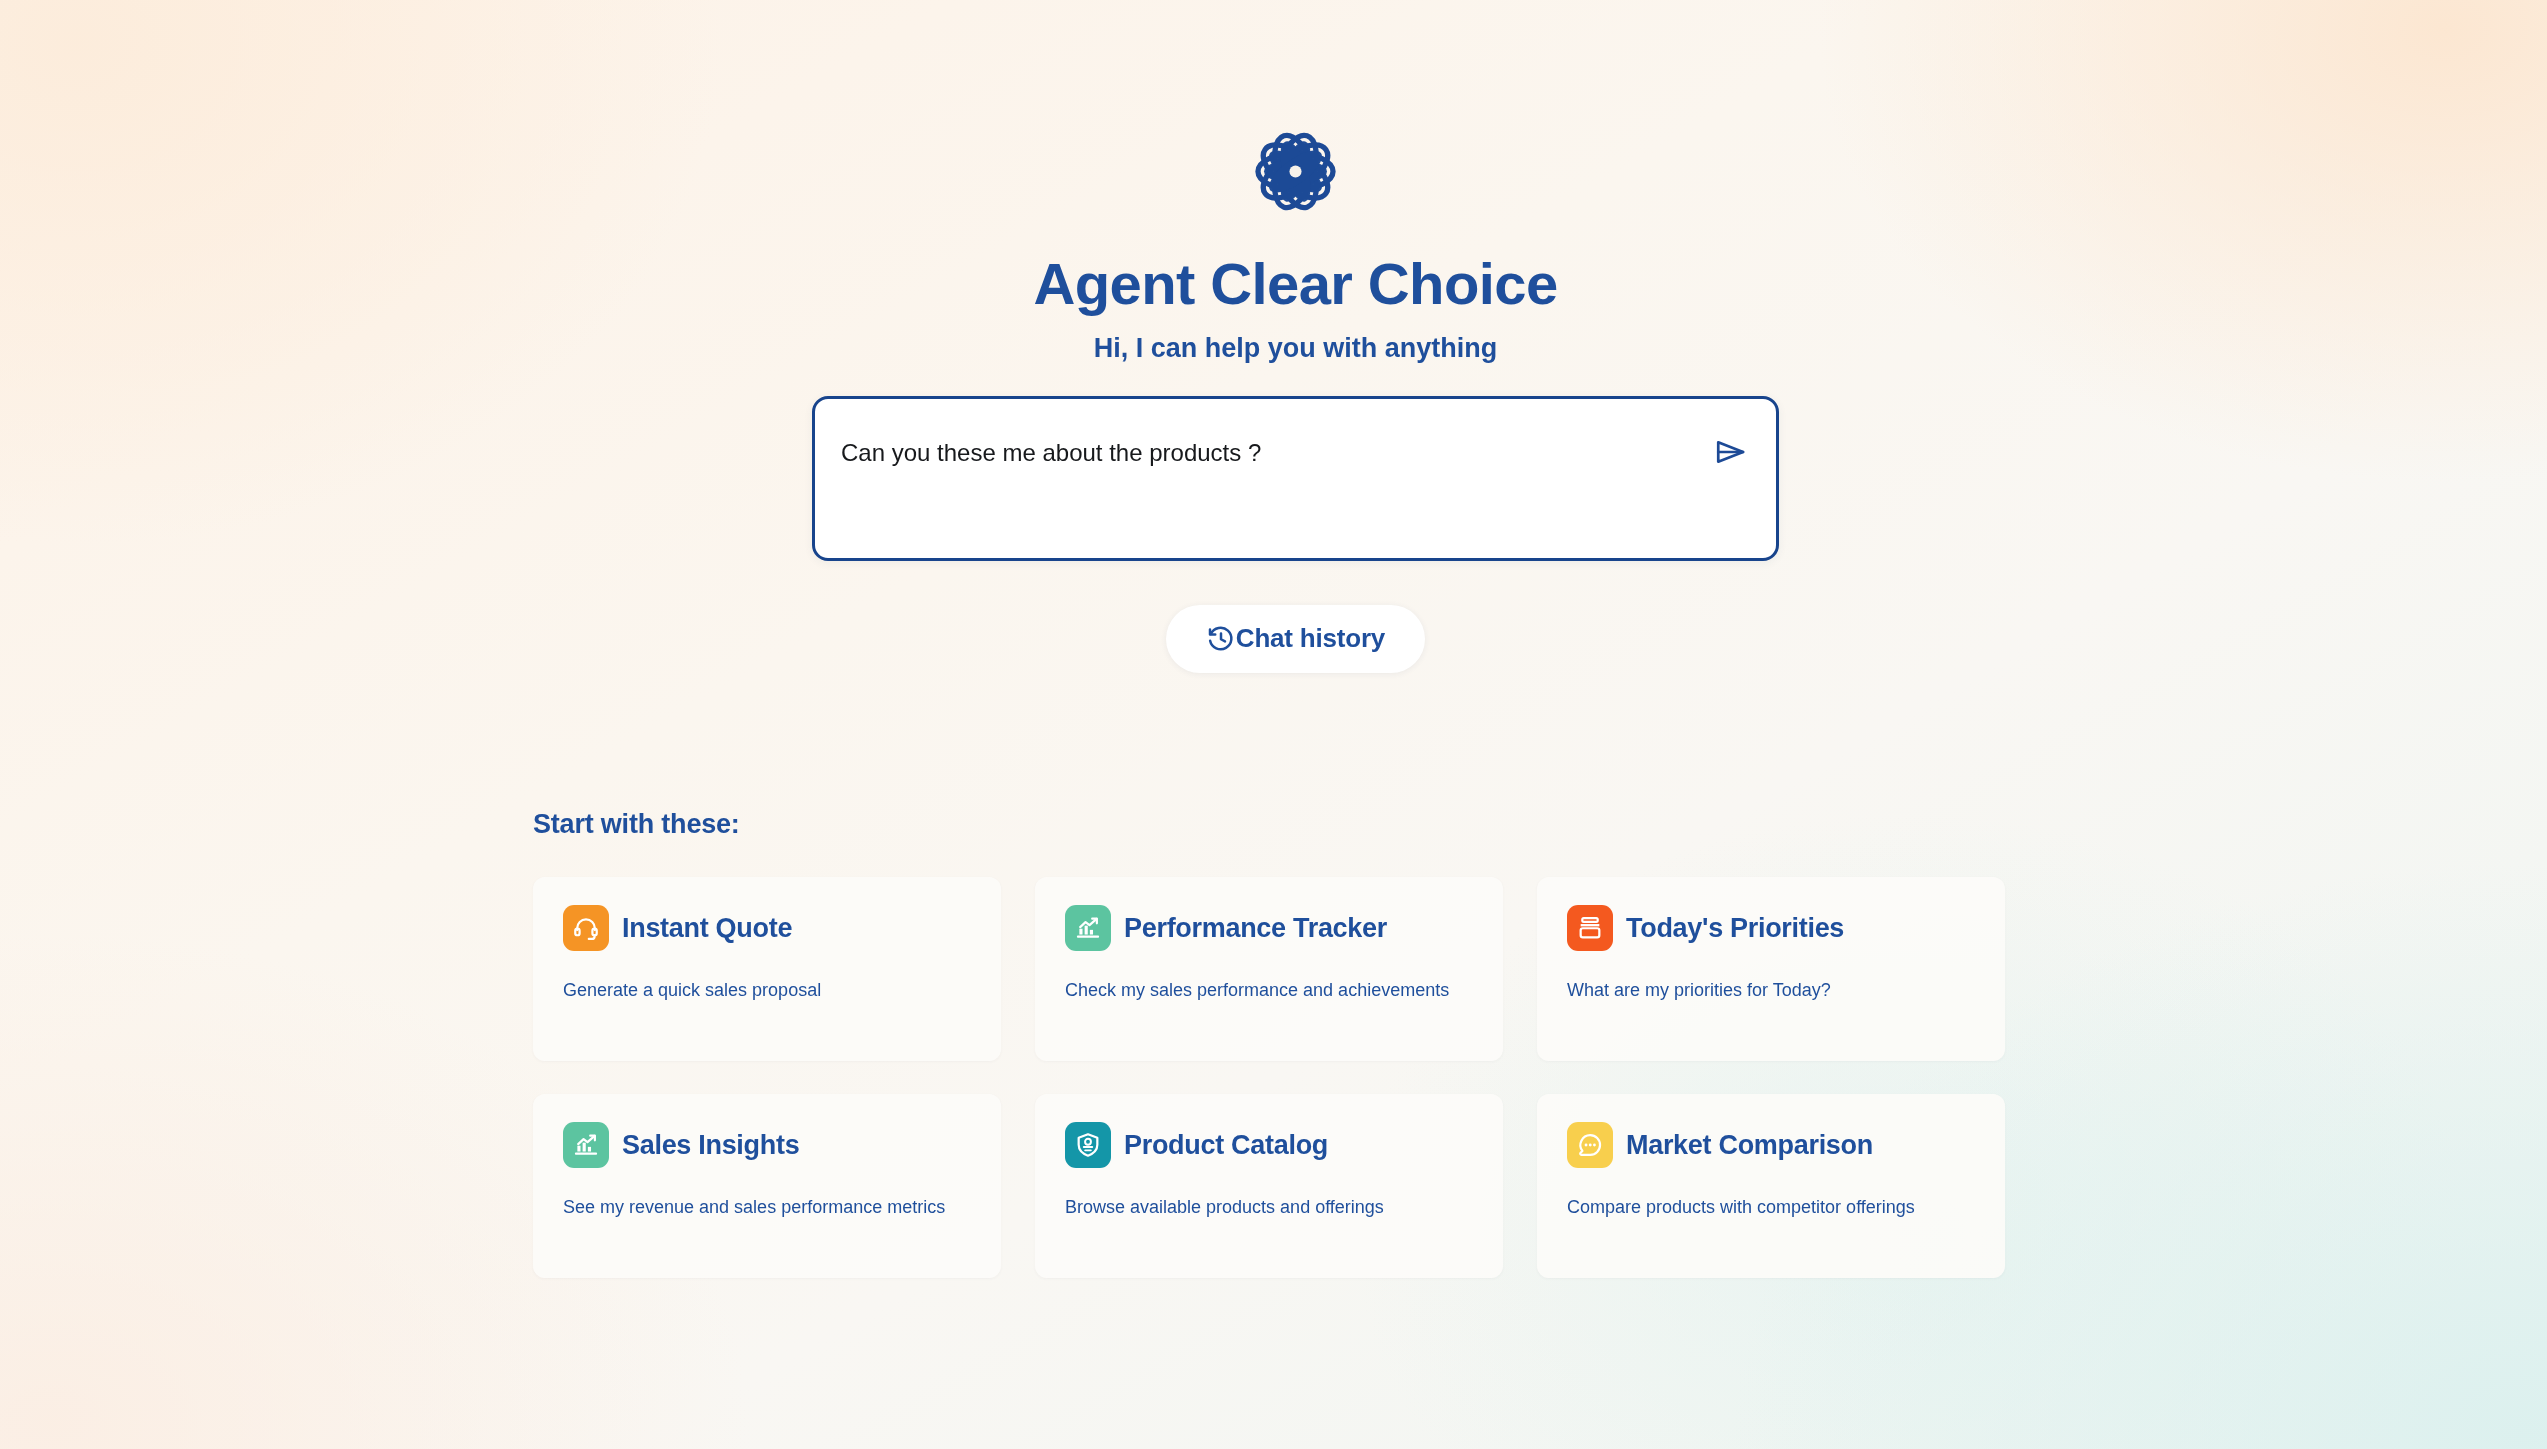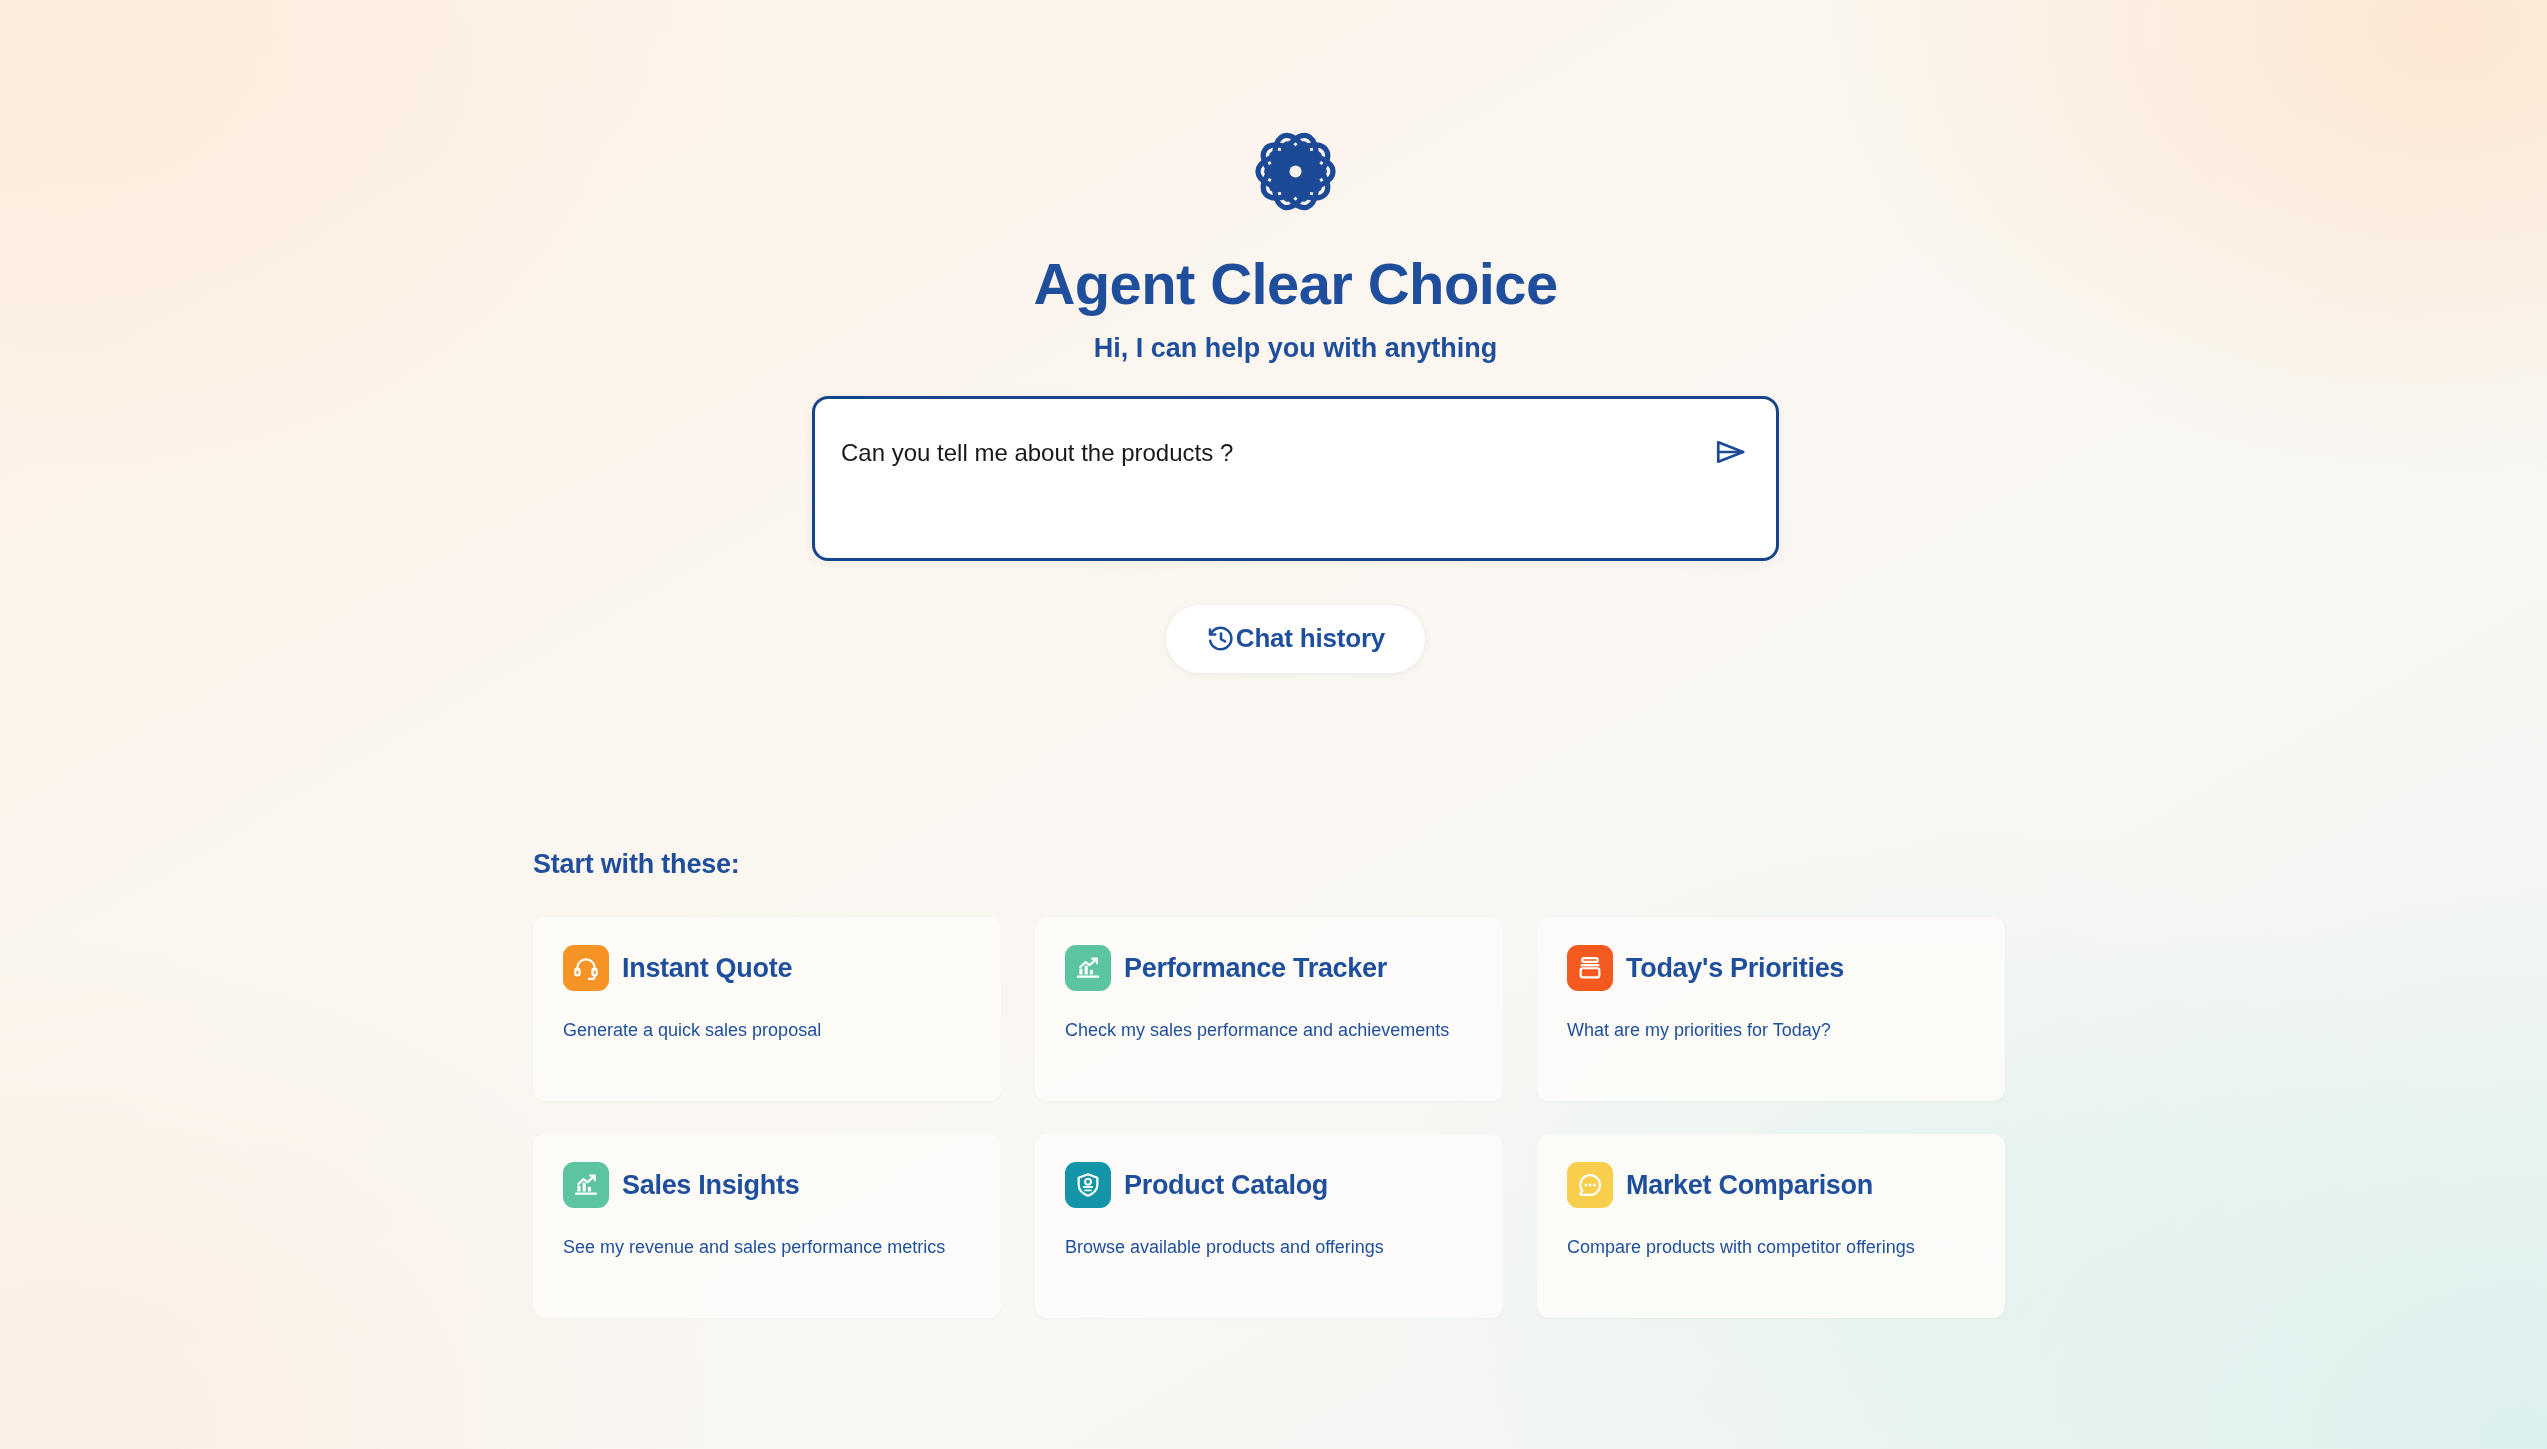--- a/index.html
+++ b/index.html
@@ -125,21 +125,21 @@
     font-size: 26px;
     font-weight: 700;
     color: #1f4f9c;
     letter-spacing: -0.2px;
   }
 
   
   .suggestions {
     position: absolute;
     left: 533px;
-    top: 849px;
+    top: 809px;
     width: 1481px;
   }
 
   .suggestions-heading {
     font-size: 27px;
     font-weight: 700;
     color: #1f4f9c;
     letter-spacing: -0.2px;
   }
 
@@ -215,21 +215,21 @@
         <ellipse cx="50" cy="50" rx="26" ry="10" transform="rotate(252 50 50)" opacity="0.98"></ellipse>
         <ellipse cx="50" cy="50" rx="26" ry="10" transform="rotate(324 50 50)" opacity="0.98"></ellipse>
       </g>
       <circle cx="50" cy="50" r="5" fill="#f7f2ea"></circle>
     </svg>
 
     <h1 class="app-title">Agent Clear Choice</h1>
     <p class="app-subtitle">Hi, I can help you with anything</p>
 
     <div class="composer">
-      <div class="composer-text" aria-placeholder="Can you tell me about the products ?">Can you tell me about the products ?</div>
+      <div class="composer-text" aria-placeholder="Can you tell me about the products ?">Can you these me about the products ?</div>
       <button class="send-btn">
         <svg width="34" height="34" viewBox="0 0 24 24">
           <path d="M3 5.2 L20.5 12 L3 18.8 L3 5.2 Z" fill="none" stroke="#1d4a96" stroke-width="1.9" stroke-linejoin="round" stroke-linecap="round"></path>
           <path d="M3 12 L20.5 12" fill="none" stroke="#1d4a96" stroke-width="1.9" stroke-linecap="round"></path>
         </svg>
       </button>
     </div>
 
     <button class="history-pill">
       <svg width="30" height="30" viewBox="0 0 24 24">

